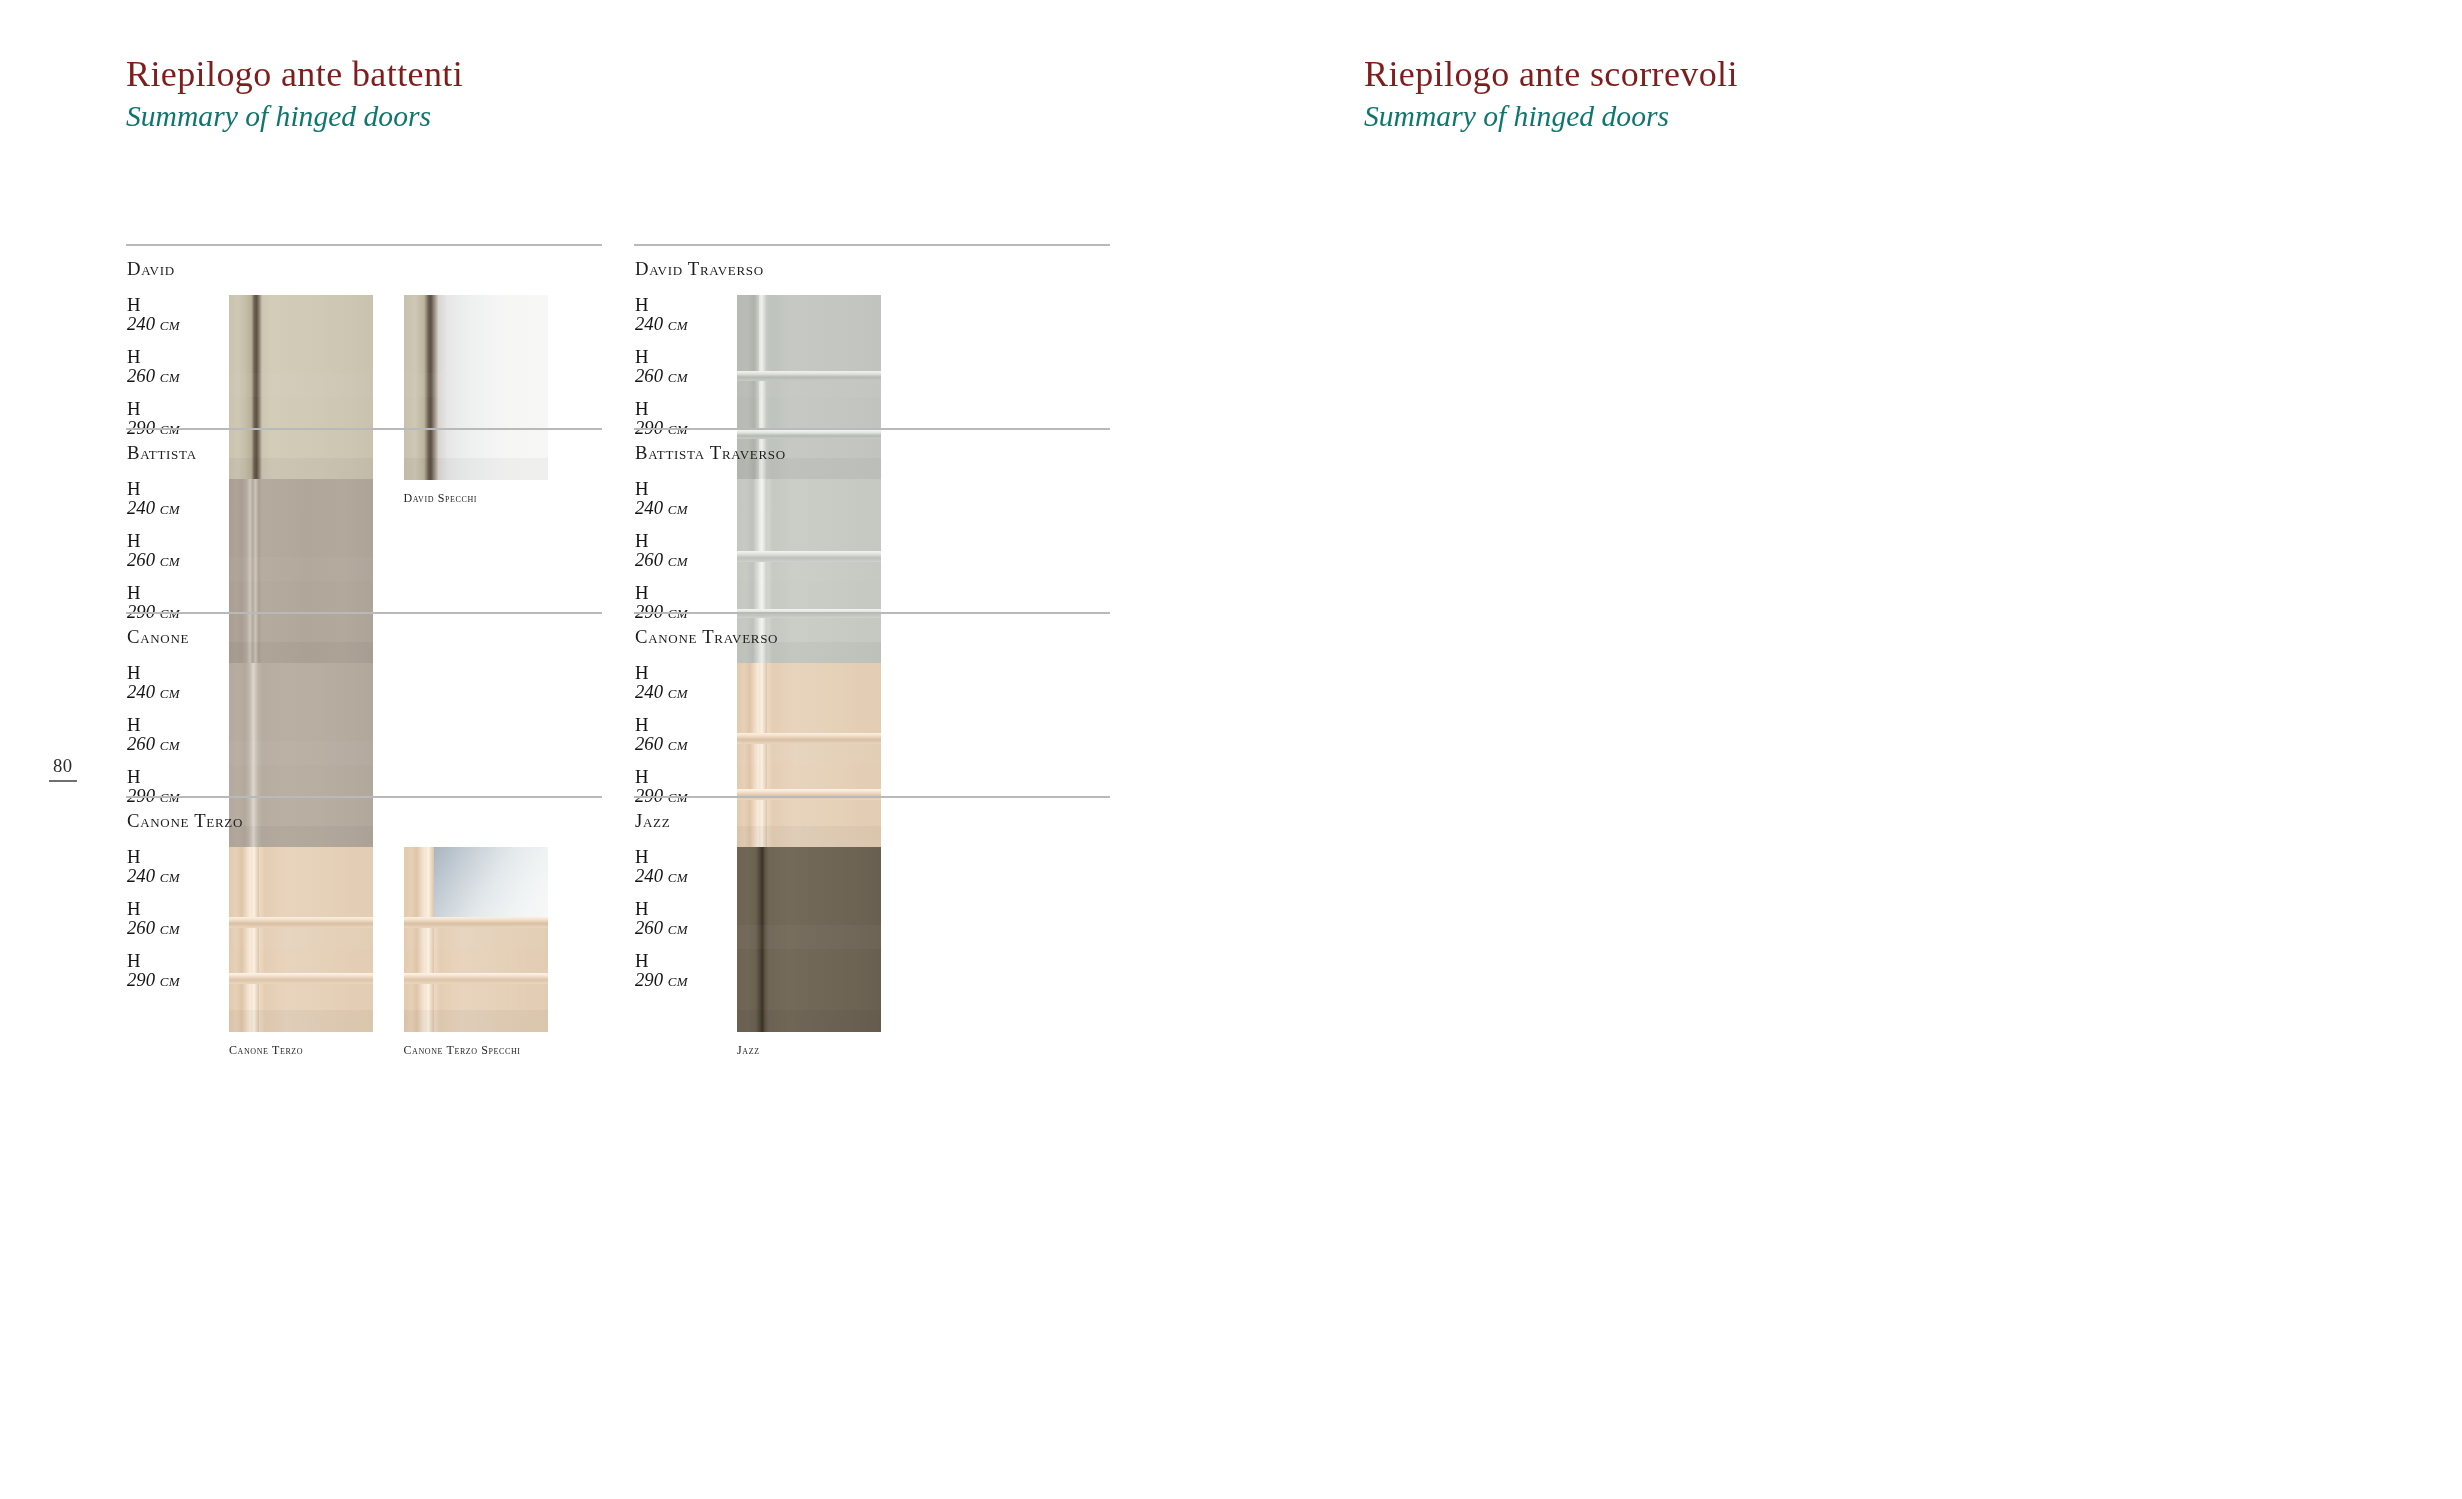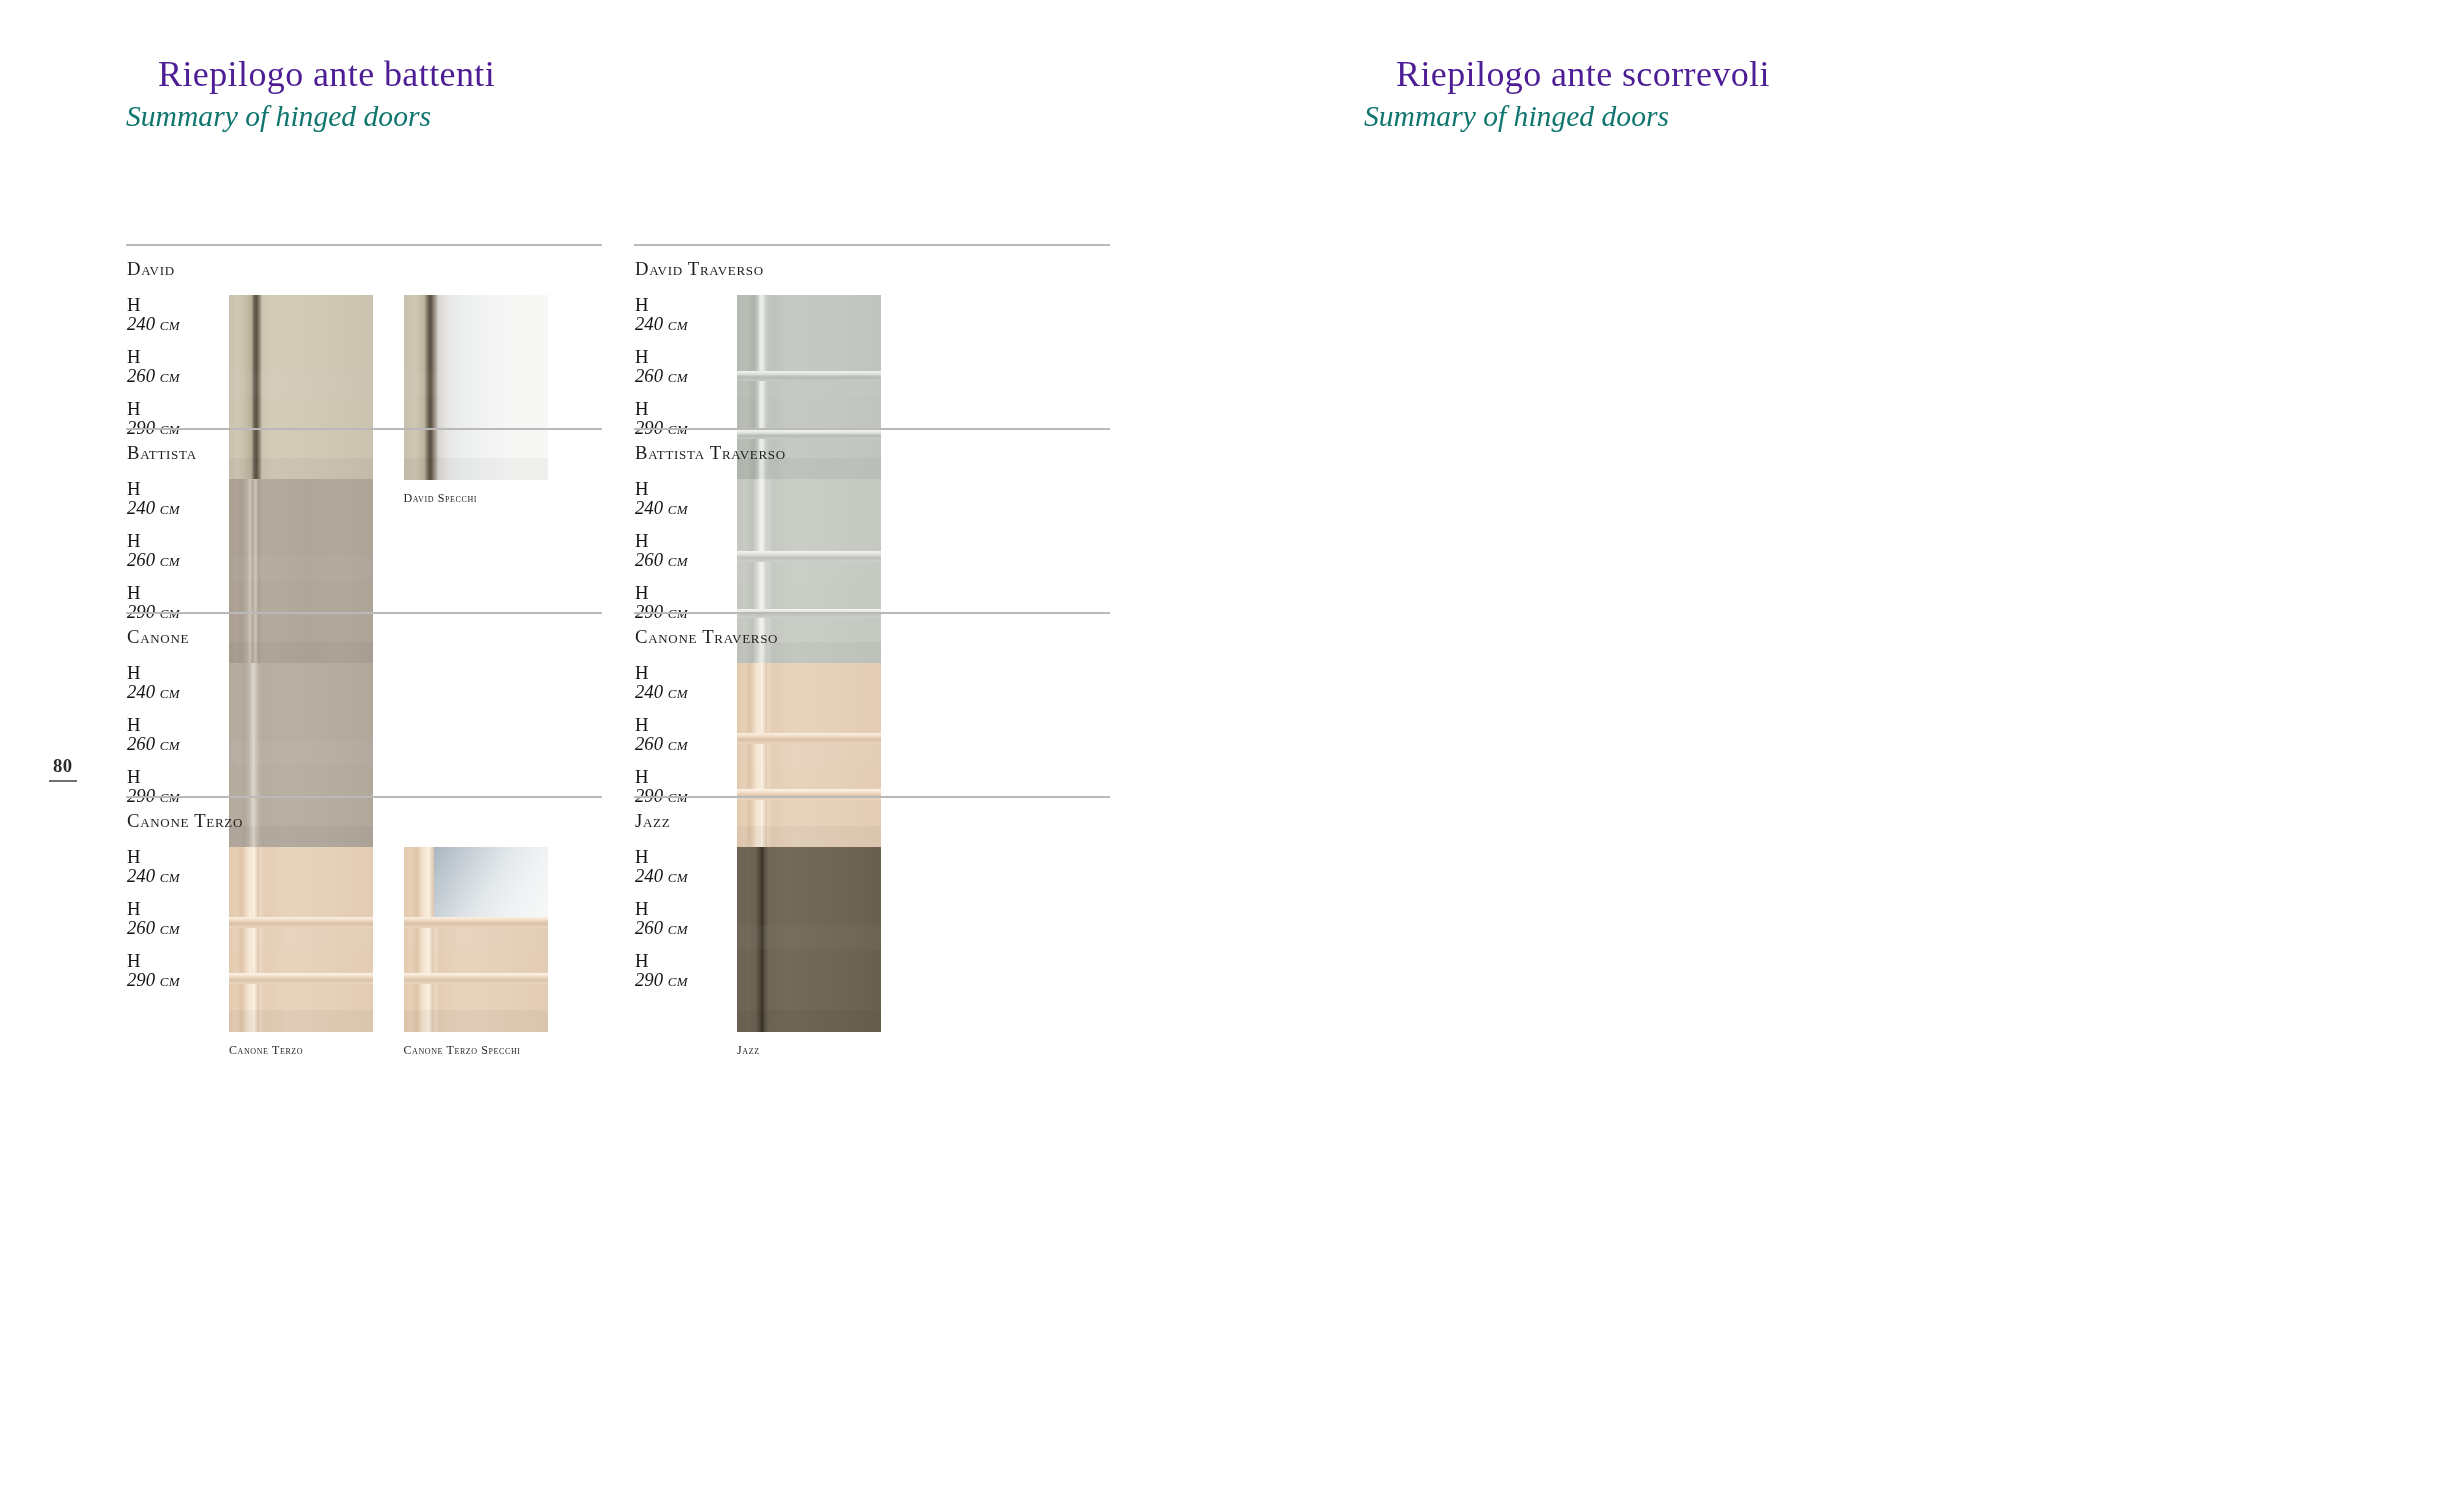--- a/index.html
+++ b/index.html
@@ -13,31 +13,31 @@
   }
   .spread{position:absolute;inset:0;display:flex;}
   .page{position:relative;width:1231px;height:1499px;}
 
   
   .page-header{position:absolute;top:54px;}
   .page.left .page-header{left:126px;}
   .page.right .page-header{left:133px;}
   .hdr-it{
     font-size:36px;font-weight:400;letter-spacing:0.4px;
-    color:#4c1d95;line-height:1.12;white-space:nowrap;margin-left:32px;
+    color:#7f1d1d;line-height:1.12;white-space:nowrap;
   }
   .hdr-en{
     font-style:italic;font-size:29.6px;color:#0f766e;
     margin-top:5.9px;line-height:1.1;white-space:nowrap;
   }
 
   
   .folio{
     position:absolute;top:755px;font-size:18.7px;color:#2a2a2a;
-    letter-spacing:0.5px;text-align:center;font-weight:bold;
+    letter-spacing:0.5px;text-align:center;
   }
   .folio .num{display:block;}
   .folio .rule{display:block;width:27.6px;height:2px;background:#6f6f6f;margin:3px auto 0;}
   .page.left .folio{left:49px;}
 
   
   .grid{position:absolute;top:244px;}
   .page.left  .grid{left:126px;}
   .page.right .grid{left:1373px;}
   .row{position:relative;height:184px;}

